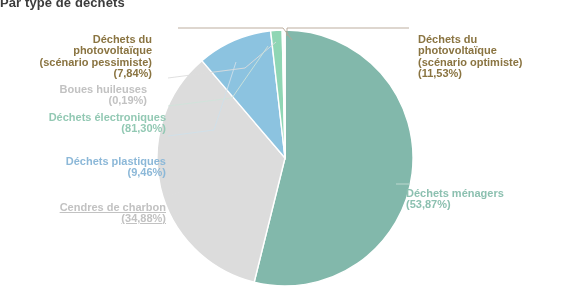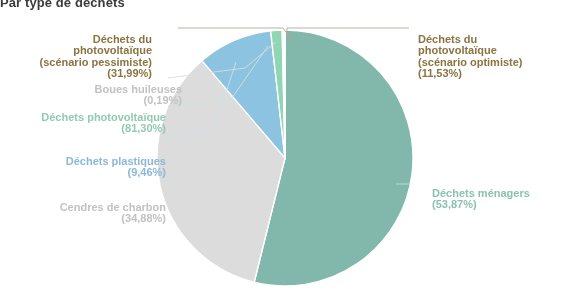--- a/index.html
+++ b/index.html
@@ -50,21 +50,21 @@
     right: 418px;
     top: 22px;
     color: #8a7441;
   }
   .lbl-pv-opt {
     left: 418px;
     top: 22px;
     color: #8a7441;
   }
   .lbl-boues {
-    right: 388px;
+    right: 423px;
     top: 72px;
     color: #c2c2c2;
     font-weight: 600;
     margin-left: 6px;
   }
   .lbl-elec {
     right: 404px;
     top: 100px;
     color: #93c9b4;
     font-weight: 600;
@@ -73,23 +73,24 @@
     right: 404px;
     top: 144px;
     color: #8cb8d8;
     font-weight: 600;
   }
   .lbl-cendres {
     right: 404px;
     top: 190px;
     color: #c2c2c2;
     font-weight: 600;
+    text-decoration: underline;
   }
   .lbl-menagers {
-    left: 432px;
+    left: 406px;
     top: 176px;
     color: #8cc0b0;
     font-weight: 600;
   }
 </style>
 </head>
 <body>
 
 <div id="chart-title">Par type de déchets</div>
 
@@ -111,37 +112,37 @@
     <path d="M 168 136 L 214 130 L 236 62" stroke="#cfe0ea" stroke-width="0.9" fill="none"></path>
     <path d="M 168 196 L 186 190 L 190 182" stroke="#dcdcdc" stroke-width="0.9" fill="none"></path>
     <path d="M 409 184 L 396 184" stroke="#c3dbd4" stroke-width="0.9" fill="none"></path>
   </g>
 </svg>
 
 <div class="pie-label label-left lbl-pv-pess">
   <span>Déchets du
 photovoltaïque
 (scénario pessimiste)</span>
-  <span class="pct">(31,99%)</span>
+  <span class="pct">(7,84%)</span>
 </div>
 
 <div class="pie-label label-right lbl-pv-opt">
   <span>Déchets du
 photovoltaïque
 (scénario optimiste)</span>
   <span class="pct">(11,53%)</span>
 </div>
 
 <div class="pie-label label-left lbl-boues">
   <span>Boues huileuses</span>
   <span class="pct">(0,19%)</span>
 </div>
 
 <div class="pie-label label-left lbl-elec">
-  <span>Déchets photovoltaïque</span>
+  <span>Déchets électroniques</span>
   <span class="pct">(81,30%)</span>
 </div>
 
 <div class="pie-label label-left lbl-plast">
   <span>Déchets plastiques</span>
   <span class="pct">(9,46%)</span>
 </div>
 
 <div class="pie-label label-left lbl-cendres">
   <span>Cendres de charbon</span>

